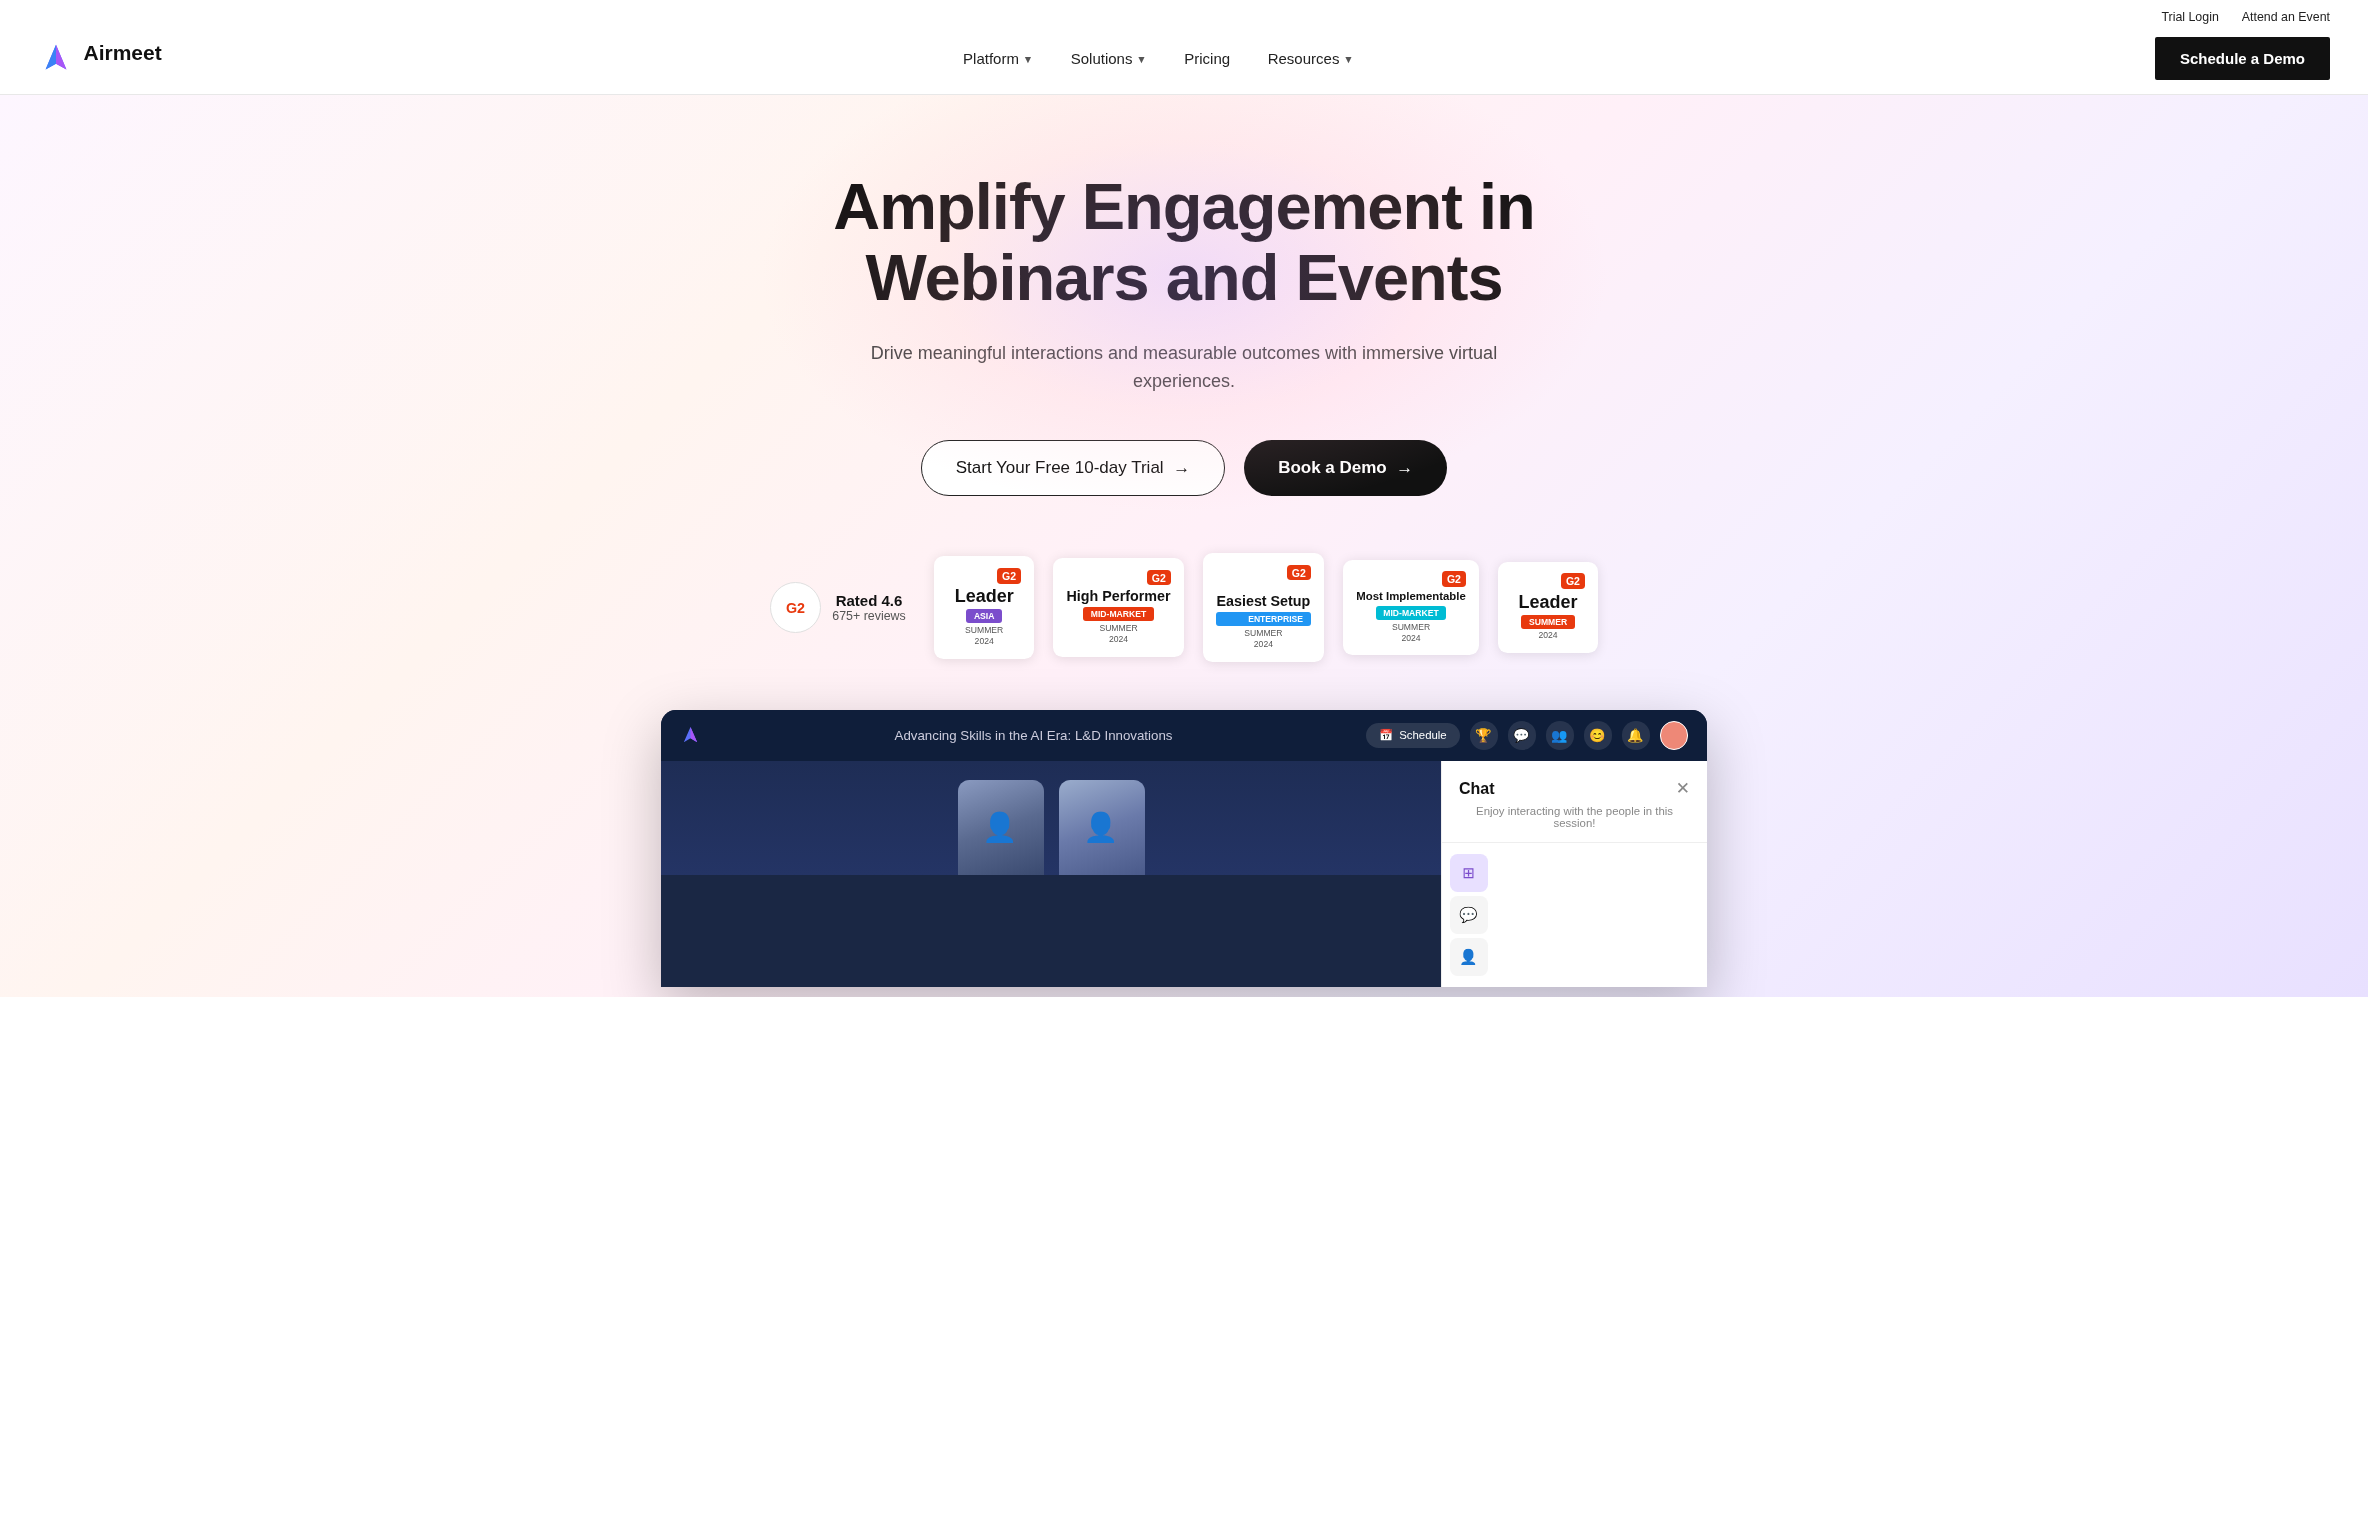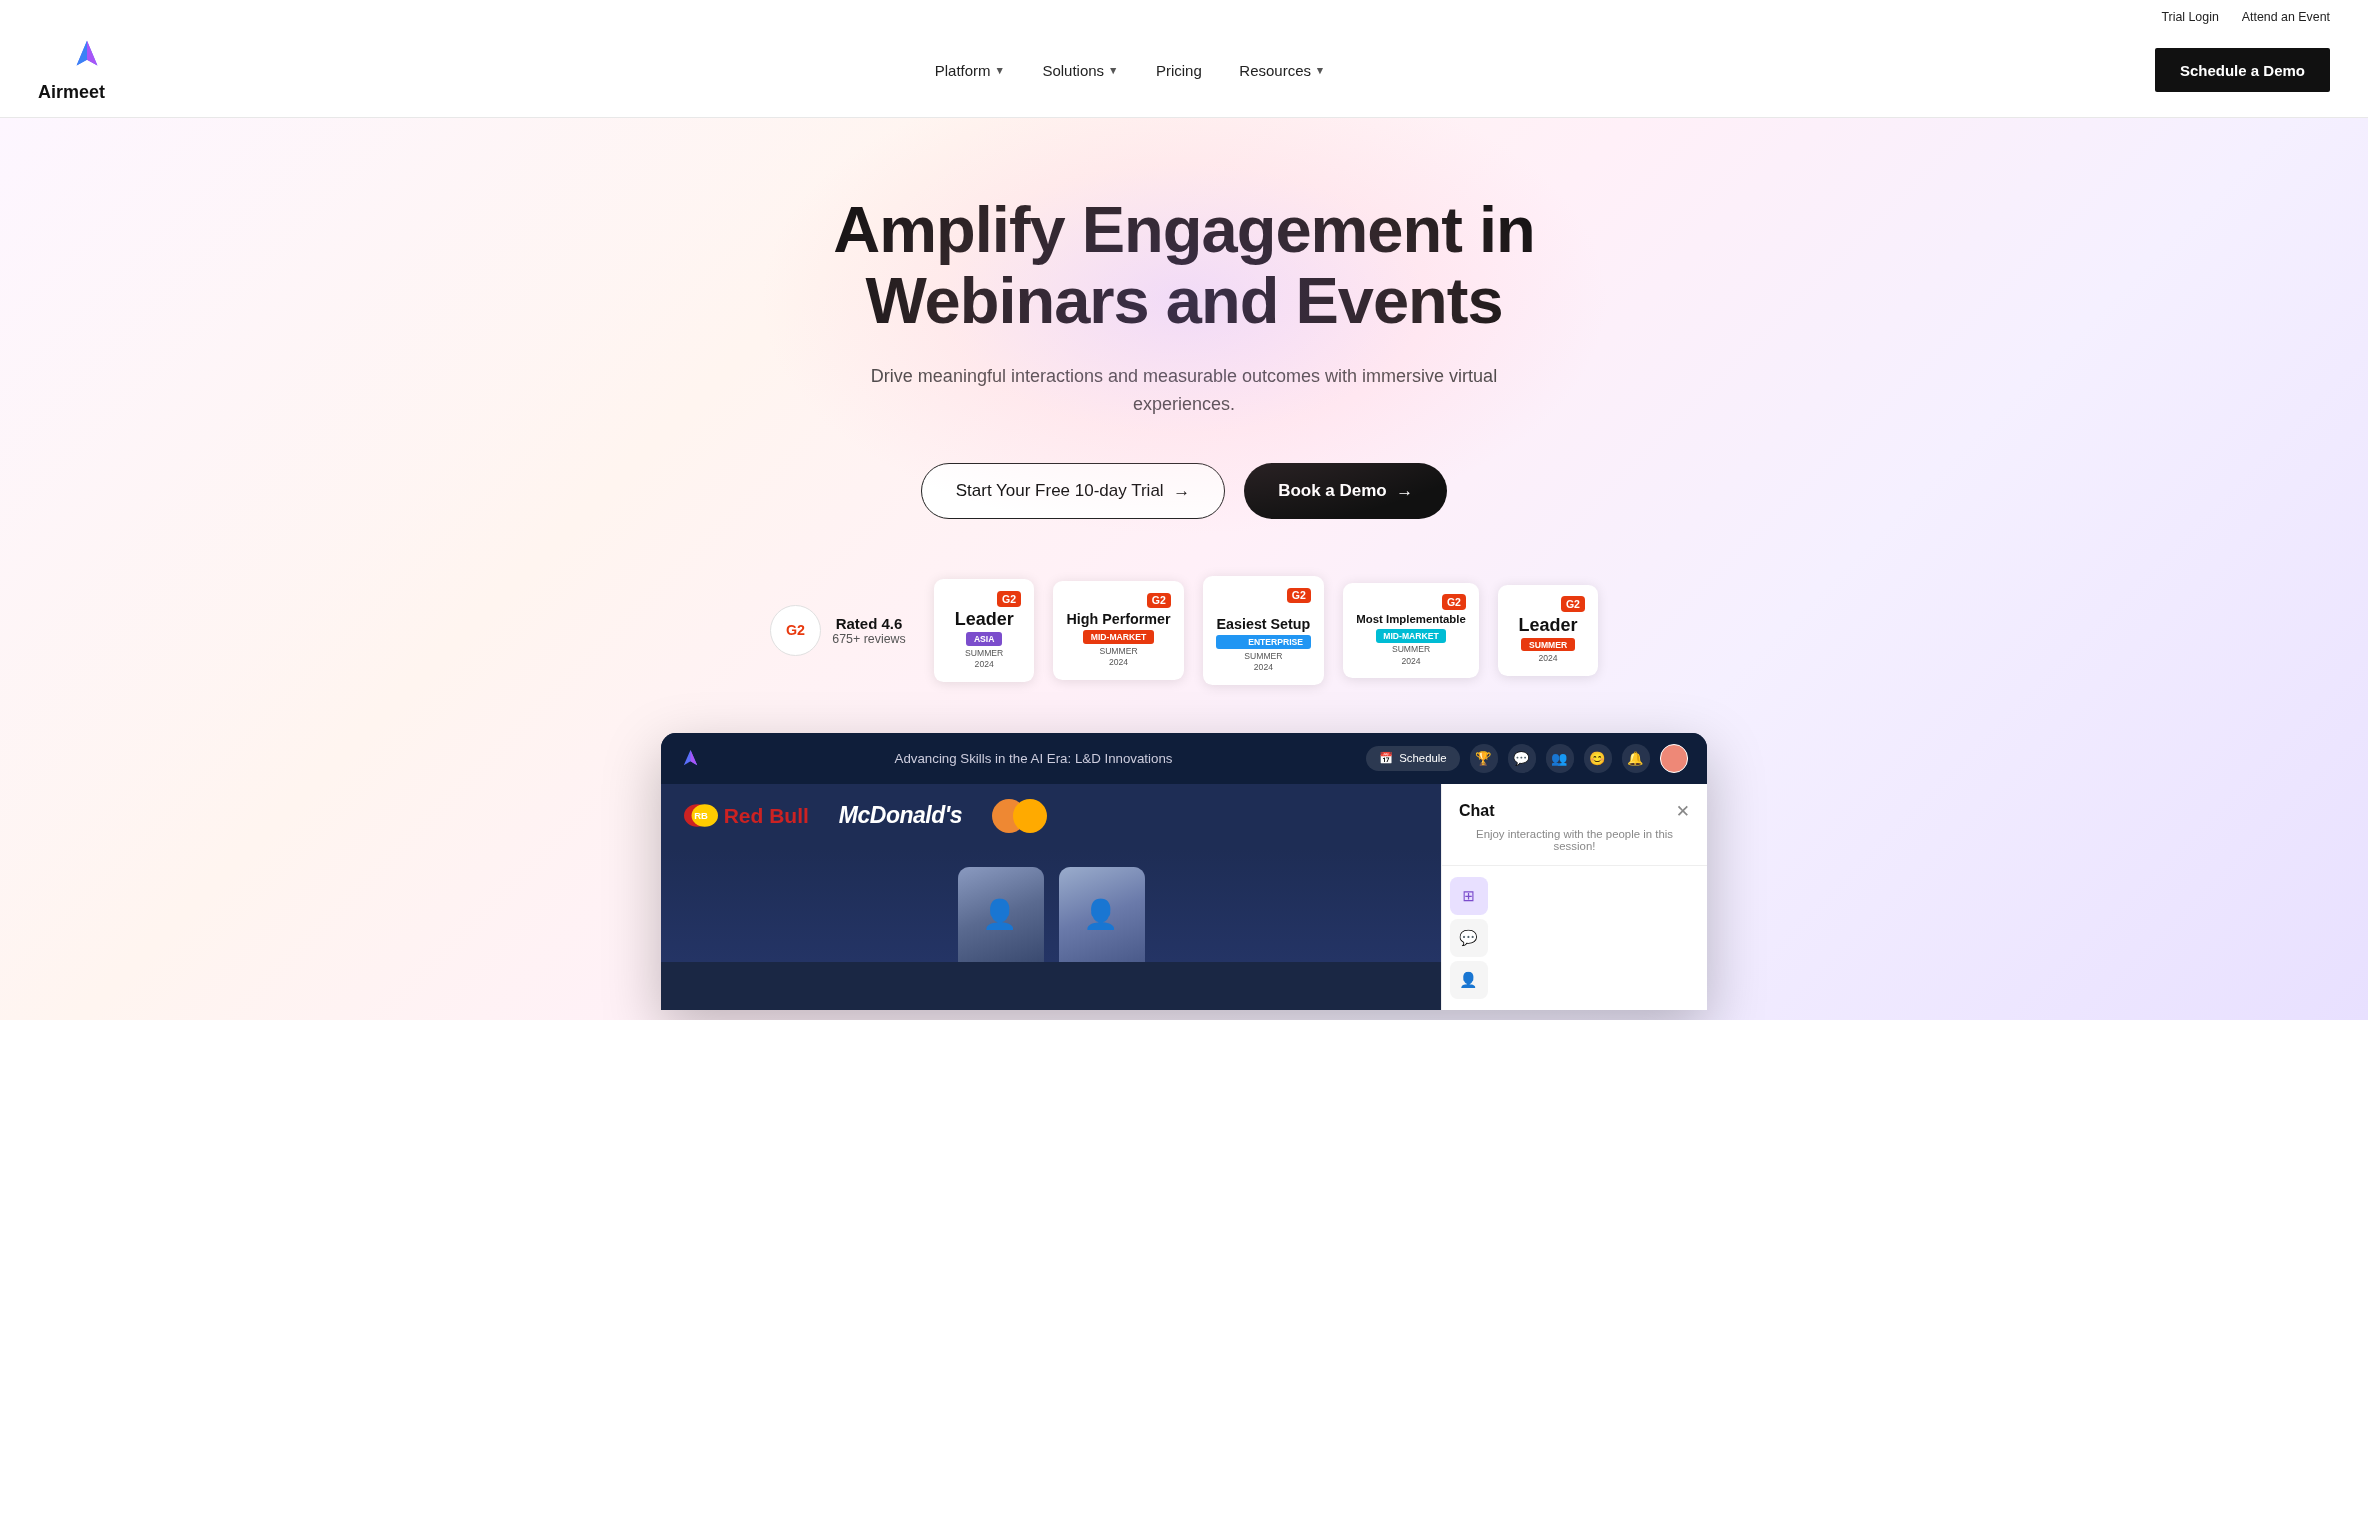--- a/index.html
+++ b/index.html
@@ -8,21 +8,21 @@
     
     .top-bar {
       display: flex; justify-content: flex-end; align-items: center;
       padding: 9.5px 38px 3.8px; gap: 23px; font-size: 12.4px; color: #222;
     }
     .top-bar a { text-decoration: none; color: #222; font-size: 12.4px; }
     nav {
       display: flex; align-items: center; justify-content: space-between;
       padding: 9.5px 38px 13.3px; border-bottom: 1px solid #e8e8e8;
     }
-    .logo { display: flex; align-items: flex-end; gap: 9.5px; text-decoration: none; color: #111; font-size: 18px; font-weight: 700; flex-direction: column; }
+    .logo { display: flex; align-items: flex-start; gap: 9.5px; text-decoration: none; color: #111; font-size: 21px; font-weight: 700; }
     .logo-icon { width: 36px; height: 36px; }
     .nav-links { display: flex; align-items: center; gap: 11px; }
     .nav-item {
       display: flex; align-items: center; gap: 3.8px;
       padding: 7.6px 13.3px; font-size: 15px; color: #222;
       cursor: pointer; border-radius: 5.7px; text-decoration: none;
     }
     .nav-item .chevron { font-size: 10.5px; color: #555; }
     .nav-cta {
       background: #111; color: #fff; padding: 13.3px 25px;
@@ -300,40 +300,20 @@
           <div class="preview-icon-btn">😊</div>
           <div class="preview-icon-btn">🔔</div>
           <div class="preview-avatar"></div>
         </div>
       </div>
 
       <div class="preview-body">
 
         <div class="preview-main">
 
-          <div class="preview-sponsors">
-
-            <div class="sponsor-redbull">
-              <svg width="34" height="23" viewBox="0 0 36 24">
-                <ellipse cx="14" cy="12" rx="14" ry="12" fill="#cc2222"></ellipse>
-                <ellipse cx="22" cy="12" rx="14" ry="12" fill="#ffcc00"></ellipse>
-                <text x="18" y="16" text-anchor="middle" font-size="10" font-weight="900" fill="#fff">RB</text>
-              </svg>
-              <span class="sponsor-redbull-text">Red Bull</span>
-            </div>
-
-            <div>
-              <span class="sponsor-mcdonalds" style="font-size:23px;font-weight:900;color:#fff;letter-spacing:-0.5px;">McDonald's</span>
-            </div>
-
-            <div class="sponsor-mastercard">
-              <div class="mc-circle1"></div>
-              <div class="mc-circle2"></div>
-            </div>
-          </div>
 
           <div class="preview-speakers">
             <div class="speaker-thumb">
               <div class="speaker-thumb-img">👤</div>
             </div>
             <div class="speaker-thumb">
               <div class="speaker-thumb-img" style="background:linear-gradient(160deg,#9aaccc,#6a7aaa,#4a5a8a);">👤</div>
             </div>
           </div>
         </div>

